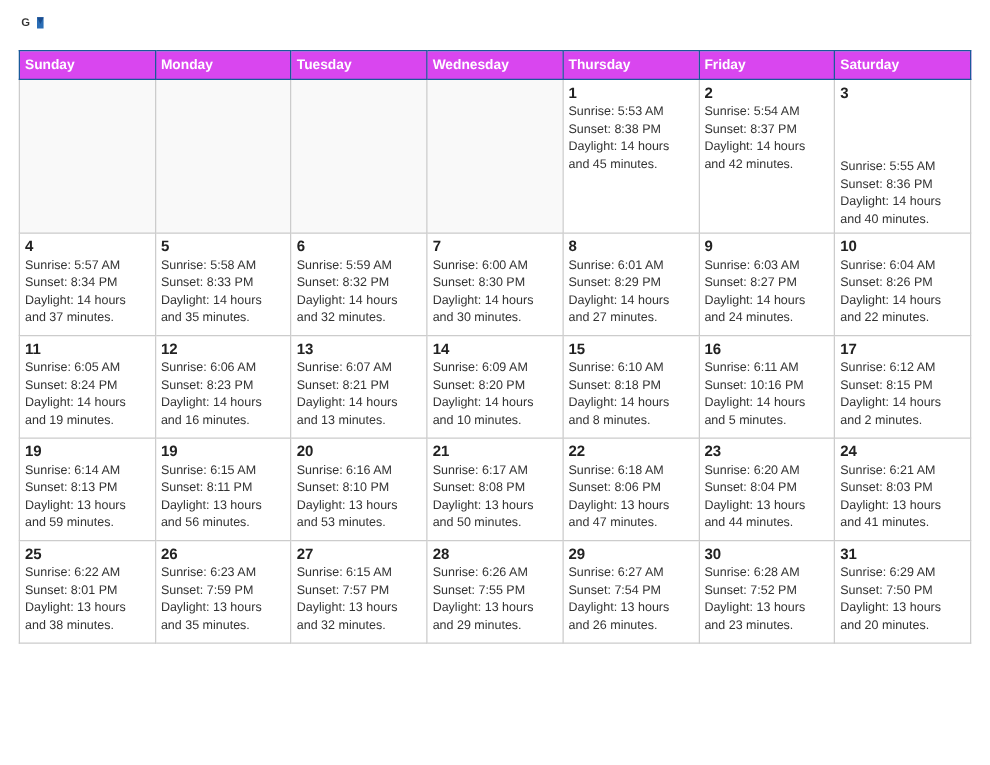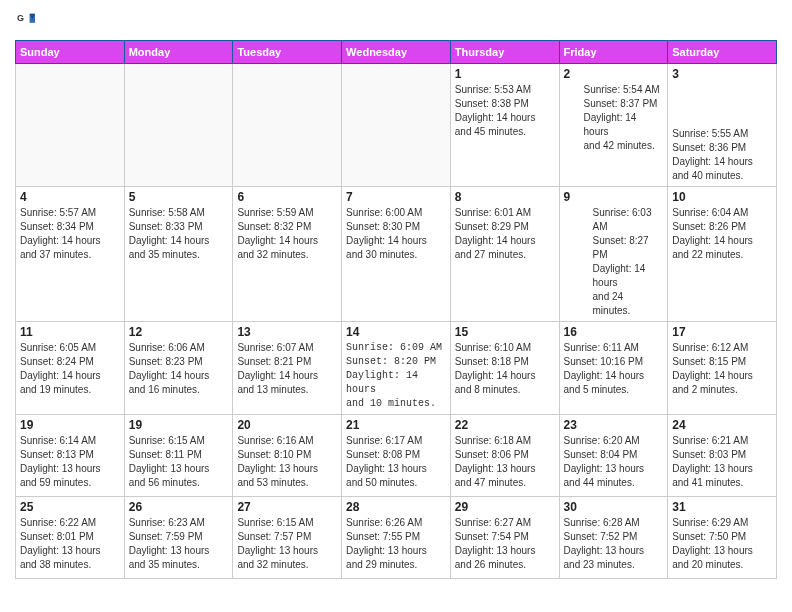--- a/index.html
+++ b/index.html
@@ -129,21 +129,21 @@
           <td class="empty"></td>
           <td>
             <div class="day-number">1</div>
             <div class="day-info" style="white-space: pre-line;">Sunrise: 5:53 AM
 Sunset: 8:38 PM
 Daylight: 14 hours
 and 45 minutes.</div>
           </td>
           <td>
             <div class="day-number">2</div>
-            <div class="day-info" style="white-space: pre-line; margin-left: 20px;">Sunrise: 5:54 AM
+            <div class="day-info" style="white-space: pre-line;">Sunrise: 5:54 AM
 Sunset: 8:37 PM
 Daylight: 14 hours
 and 42 minutes.</div>
           </td>
           <td>
             <div class="day-number">3</div>
             <div class="day-info" style="white-space: pre-line; margin-top: 46px;">Sunrise: 5:55 AM
 Sunset: 8:36 PM
 Daylight: 14 hours
 and 40 minutes.</div>
@@ -180,21 +180,21 @@
           </td>
           <td>
             <div class="day-number">8</div>
             <div class="day-info" style="white-space: pre-line;">Sunrise: 6:01 AM
 Sunset: 8:29 PM
 Daylight: 14 hours
 and 27 minutes.</div>
           </td>
           <td>
             <div class="day-number">9</div>
-            <div class="day-info" style="white-space: pre-line; margin-left: 29px;">Sunrise: 6:03 AM
+            <div class="day-info" style="white-space: pre-line;">Sunrise: 6:03 AM
 Sunset: 8:27 PM
 Daylight: 14 hours
 and 24 minutes.</div>
           </td>
           <td>
             <div class="day-number">10</div>
             <div class="day-info" style="white-space: pre-line;">Sunrise: 6:04 AM
 Sunset: 8:26 PM
 Daylight: 14 hours
 and 22 minutes.</div>
@@ -217,21 +217,21 @@
           </td>
           <td>
             <div class="day-number">13</div>
             <div class="day-info" style="white-space: pre-line;">Sunrise: 6:07 AM
 Sunset: 8:21 PM
 Daylight: 14 hours
 and 13 minutes.</div>
           </td>
           <td>
             <div class="day-number">14</div>
-            <div class="day-info" style="white-space: pre-line; font-family: Liberation Mono, monospace;">Sunrise: 6:09 AM
+            <div class="day-info" style="white-space: pre-line;">Sunrise: 6:09 AM
 Sunset: 8:20 PM
 Daylight: 14 hours
 and 10 minutes.</div>
           </td>
           <td>
             <div class="day-number">15</div>
             <div class="day-info" style="white-space: pre-line;">Sunrise: 6:10 AM
 Sunset: 8:18 PM
 Daylight: 14 hours
 and 8 minutes.</div>

